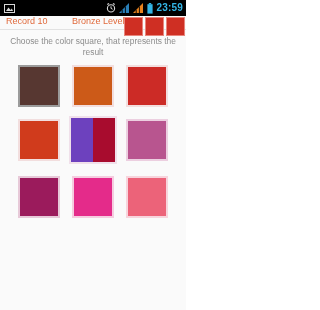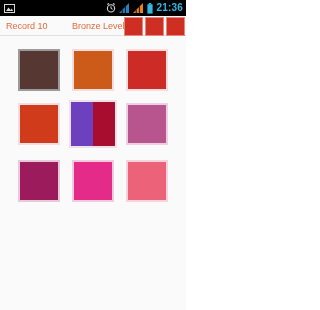--- a/index.html
+++ b/index.html
@@ -53,25 +53,25 @@
     color: #33b5e5;
     font-size: 10px;
     font-weight: bold;
     letter-spacing: 0.2px;
     line-height: 16px;
     white-space: nowrap;
   }
 
   
   .title-bar {
-    height: 20px;
+    height: 14px;
     background: #fafafa;
     border-bottom: 1px solid #e2e2e2;
     display: flex;
-    align-items: center;
+    align-items: flex-start;
     box-sizing: border-box;
     padding-left: 6px;
     flex: 0 0 auto;
     position: relative;
   }
   .record-text {
     color: #e06a3c;
     font-size: 9px;
     white-space: nowrap;
   }
@@ -184,35 +184,36 @@
           <line x1="3.2" y1="10" x2="3.2" y2="6.8" stroke="#000" stroke-width="0.9"></line>
           <line x1="6.4" y1="10" x2="6.4" y2="3.6" stroke="#000" stroke-width="0.9"></line>
         </svg>
       </span>
       <span class="sb-icon">
         <svg width="6" height="11" viewBox="0 0 6 11">
           <rect x="1.8" y="0" width="2.4" height="1.2" fill="#33b5e5"></rect>
           <rect x="0.4" y="1.2" width="5.2" height="9.4" fill="#33b5e5"></rect>
         </svg>
       </span>
-      <span class="status-clock">21:36</span>
+      <span class="status-clock">23:59</span>
     </div>
   </div>
 
   <div class="title-bar">
     <span class="record-text" style="color: rgb(224, 106, 60);">Record 10</span>
     <span class="level-text" style="color: rgb(224, 106, 60);">Bronze Level 2</span>
     <div class="lives">
       <span class="life-box" style="background: rgb(207, 47, 35);"></span>
       <span class="life-box" style="background: rgb(207, 47, 35);"></span>
       <span class="life-box" style="background: rgb(207, 47, 35);"></span>
     </div>
   </div>
 
   <div class="instruction">
+    <div>Choose the color square, that represents the result</div>
   </div>
 
   <div class="grid">
 
     <div class="grid-row">
       <span class="swatch dark-border" id="sw1" style="background: rgb(87, 55, 49); border-color: rgb(155, 155, 155);"></span>
       <span class="swatch" id="sw2" style="background: rgb(204, 90, 24); border-color: rgb(242, 222, 222);"></span>
       <span class="swatch" id="sw3" style="background: rgb(204, 43, 38); border-color: rgb(242, 222, 222);"></span>
     </div>
 

